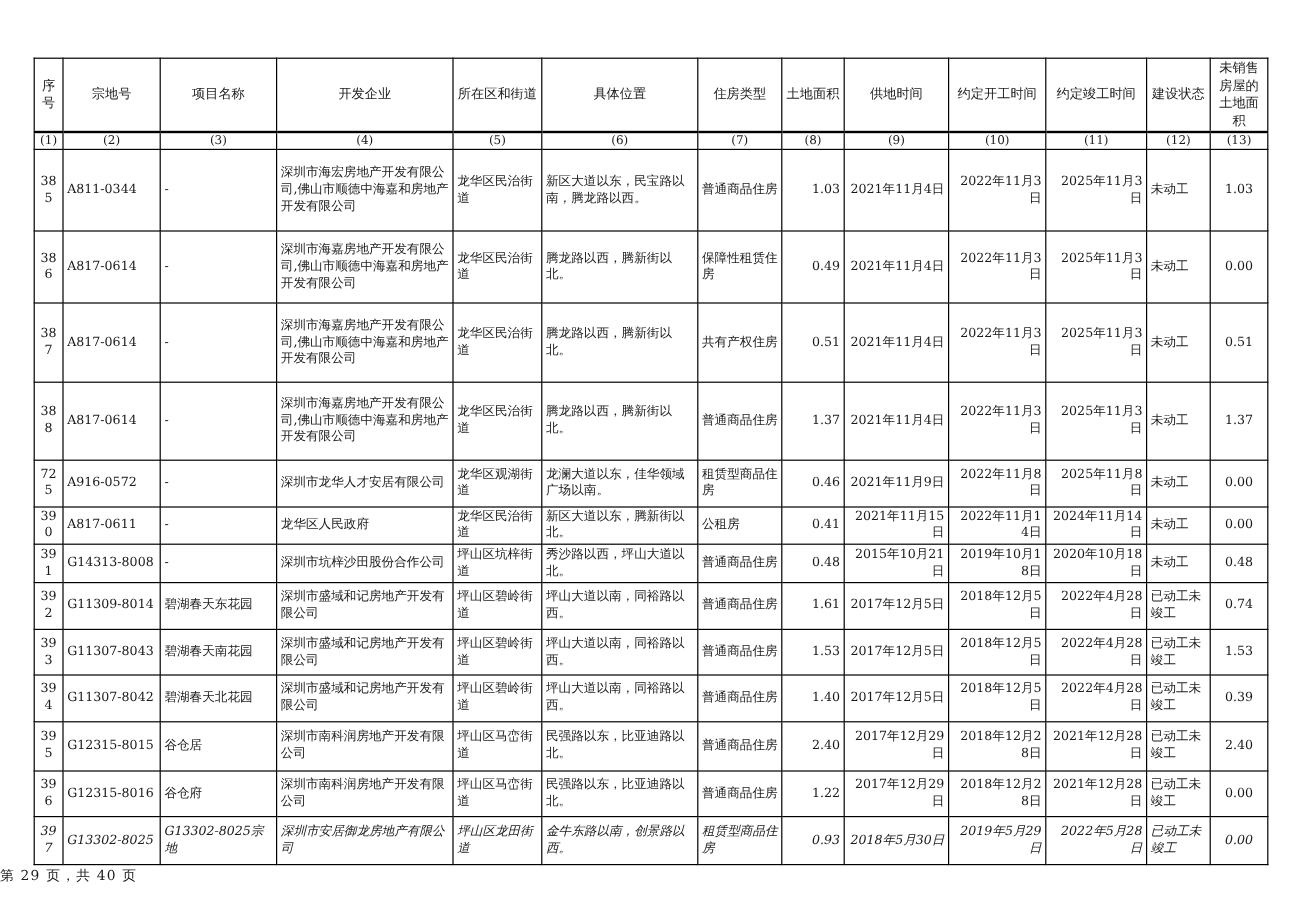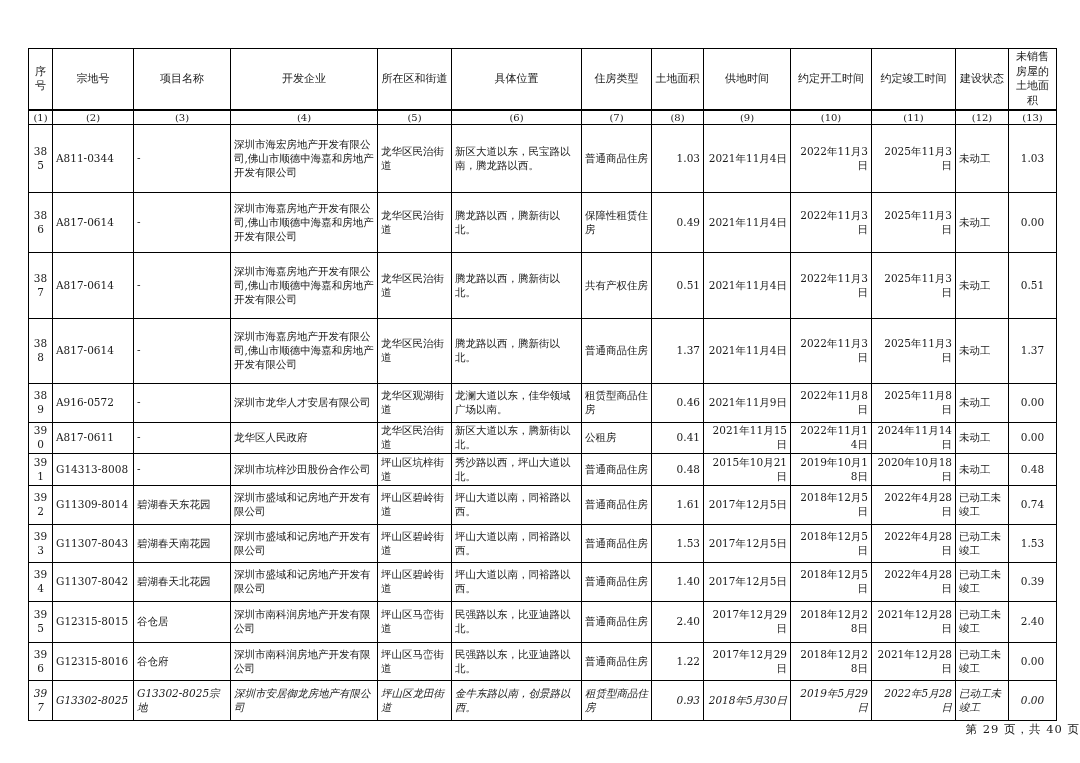--- a/index.html
+++ b/index.html
@@ -16,21 +16,21 @@
   table.report th, table.report td{
     border:1px solid #000;font-weight:normal;font-size:10.5px;line-height:1.32;
     padding:1px 3px;vertical-align:middle;overflow:hidden;word-break:break-all;
   }
   tr.header-row th{font-size:11px;text-align:center;height:48px;border-bottom-width:2px;}
   tr.colnum-row td{font-size:10px;text-align:center;height:12px;padding:0 1px;}
   td.a-c{text-align:center;}
   td.a-l{text-align:left;}
   td.a-r{text-align:right;padding-right:2px;}
   .footer{
-    position:absolute;left:0;top:722px;width:1080px;text-align:right;
+    position:absolute;left:0;top:722px;width:1080px;text-align:left;
     font-size:11.5px;letter-spacing:1px;color:#1a1a1a;
   }
 </style>
 </head>
 <body>
 
 <div class="page">
   <table class="report" id="report-table">
       <colgroup>
         <col style="width: 24px;">
@@ -134,21 +134,21 @@
           <td class="a-l">腾龙路以西，腾新街以北。</td>
           <td class="a-l">普通商品住房</td>
           <td class="a-r">1.37</td>
           <td class="a-r">2021年11月4日</td>
           <td class="a-r">2022年11月3日</td>
           <td class="a-r">2025年11月3日</td>
           <td class="a-l">未动工</td>
           <td class="a-c">1.37</td>
         </tr>
         <tr style="height: 39px;">
-          <td class="a-c">389</td>
+          <td class="a-c">725</td>
           <td class="a-l">A916-0572</td>
           <td class="a-l">-</td>
           <td class="a-l">深圳市龙华人才安居有限公司</td>
           <td class="a-l">龙华区观湖街道</td>
           <td class="a-l">龙澜大道以东，佳华领域广场以南。</td>
           <td class="a-l">租赁型商品住房</td>
           <td class="a-r">0.46</td>
           <td class="a-r">2021年11月9日</td>
           <td class="a-r">2022年11月8日</td>
           <td class="a-r">2025年11月8日</td>

